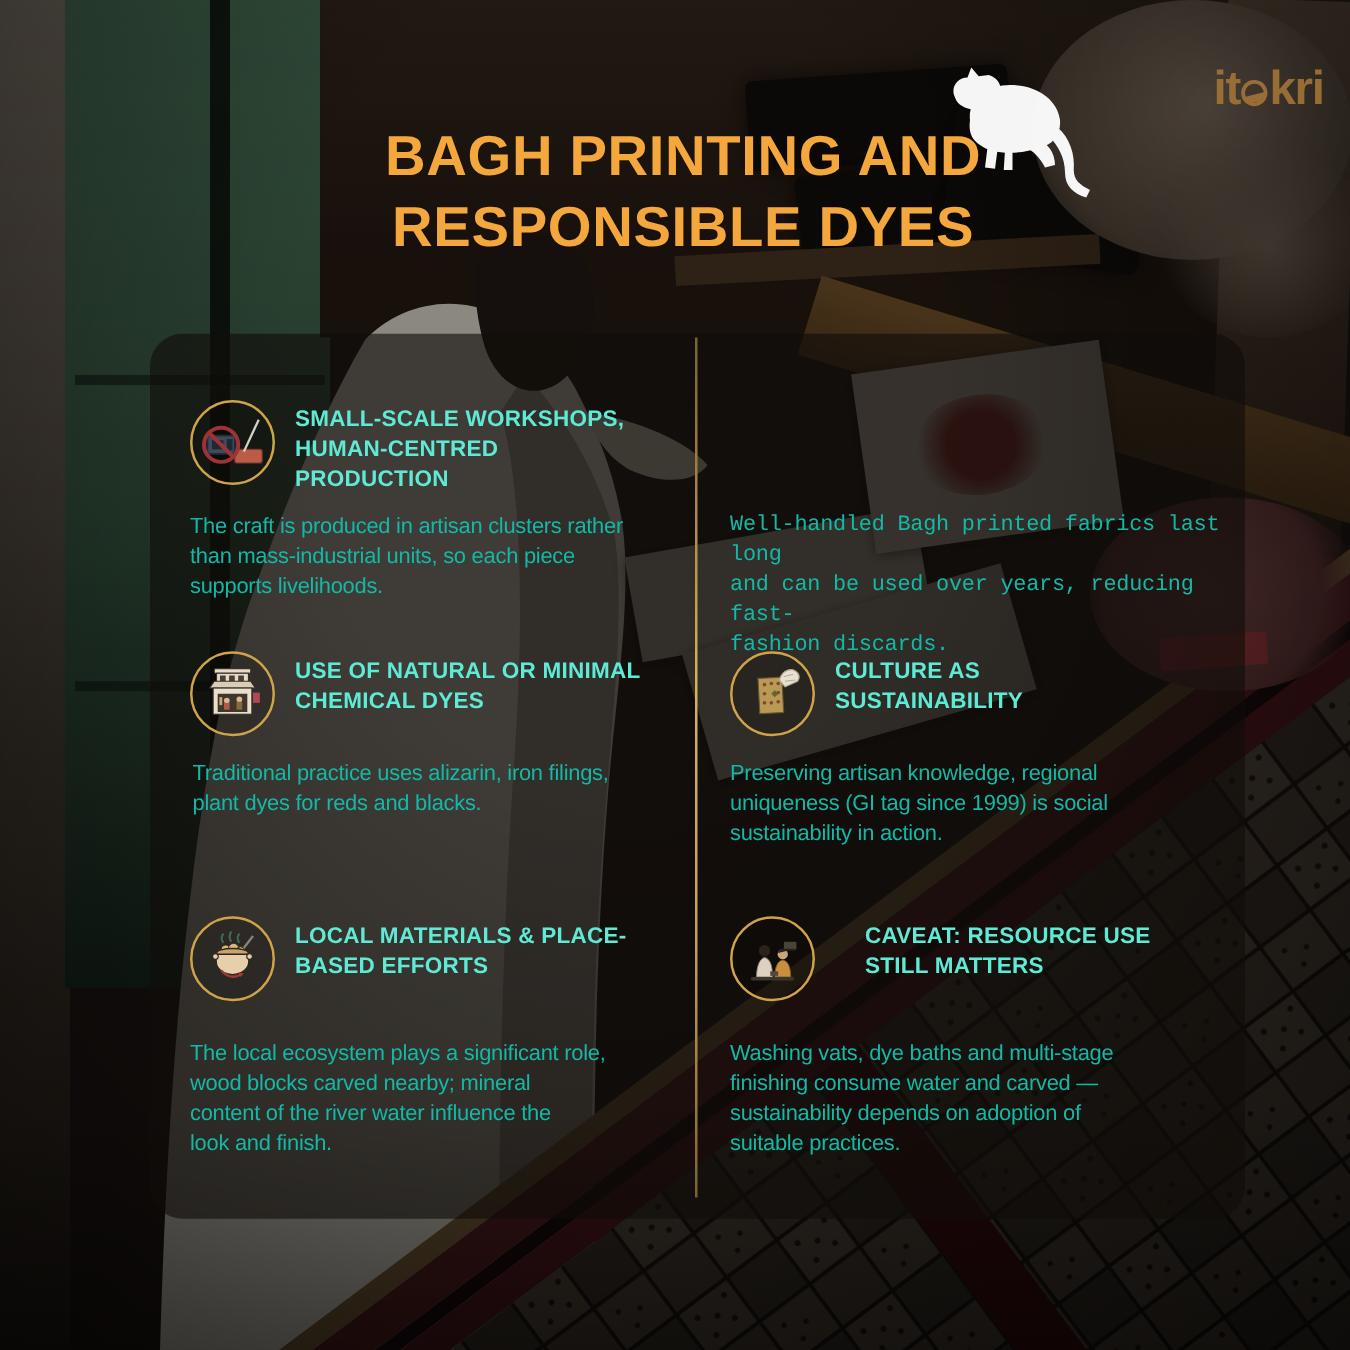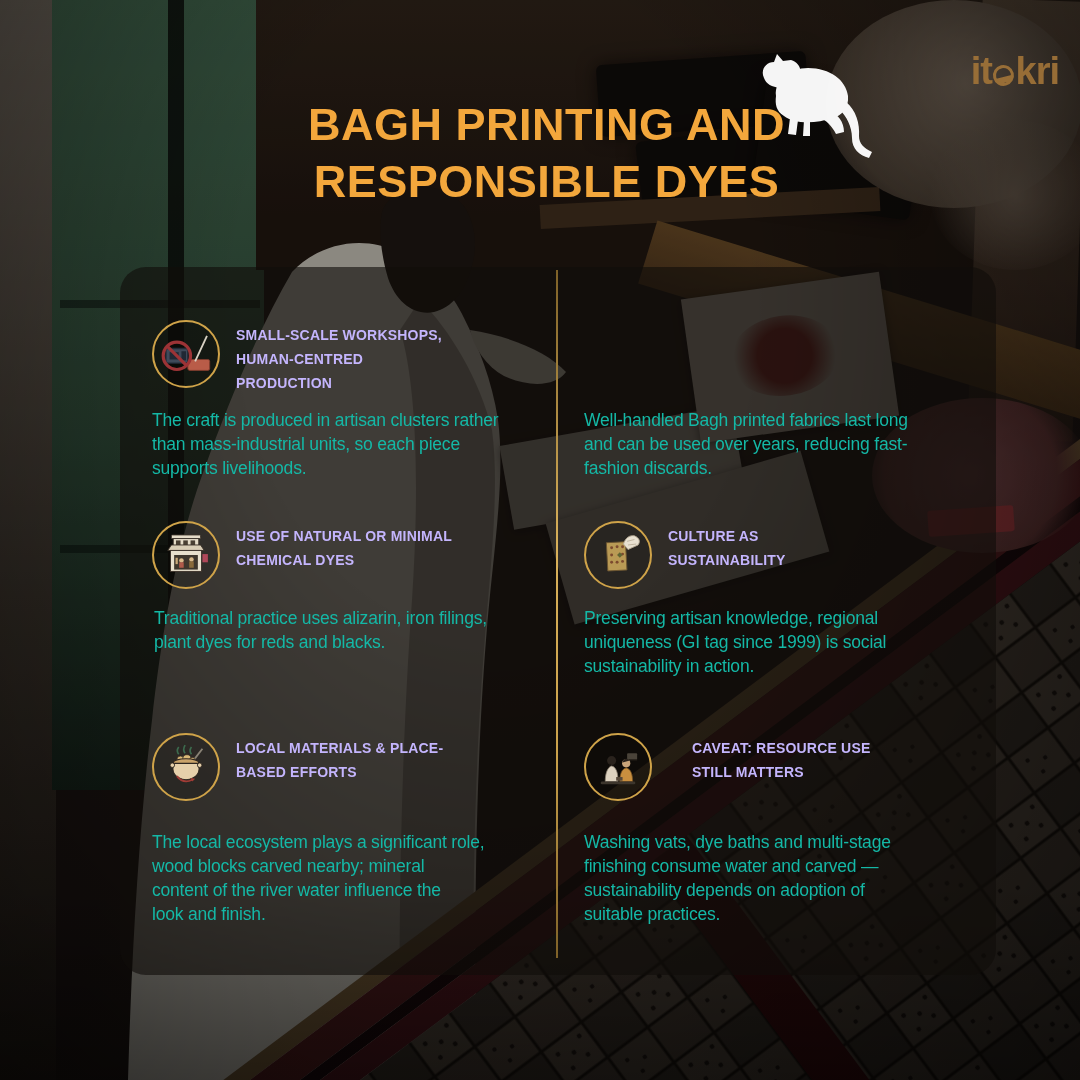--- a/index.html
+++ b/index.html
@@ -43,22 +43,22 @@
   .tiger{position:absolute;left:746px;top:50px;}
 
   .panel{position:absolute;left:120px;top:267px;width:876px;height:708px;
     background:rgba(16,13,10,.62);border-radius:26px;}
   .divider{position:absolute;left:436px;top:3px;width:2px;height:688px;
     background:linear-gradient(#7e6128,#d8b05a 40%,#caa14b 70%,#7e6128);}
 
   .item-head{position:absolute;display:flex;gap:16px;align-items:flex-start;width:396px;}
   .icon-circle{width:68px;height:68px;border-radius:50%;border:2px solid #cfa349;
     flex:none;display:flex;align-items:center;justify-content:center;background:rgba(0,0,0,.15);}
-  .item-title{margin:0;padding-top:3px;color:#c4b5fd;font-weight:700;
-    font-size:14px;line-height:24px;white-space:pre-line;letter-spacing:.2px;}
+  .item-title{margin:0;padding-top:3px;color:#5eead4;font-weight:700;
+    font-size:18px;line-height:24px;white-space:pre-line;letter-spacing:.2px;}
   .item-body{position:absolute;margin:0;width:404px;color:#14b8a6;
     font-size:17.5px;line-height:24px;white-space:pre-line;letter-spacing:-.2px;}
 </style>
 </head>
 <body>
 
 <div class="stage">
 
   <div class="bg">
     <div class="abs wall-strip"></div>
@@ -156,21 +156,21 @@
         </svg>
       </div>
       <h2 class="item-title">SMALL-SCALE WORKSHOPS,
 HUMAN-CENTRED
 PRODUCTION</h2>
     </div>
     <p class="item-body" style="left:32px;top:141px;">The craft is produced in artisan clusters rather
 than mass-industrial units, so each piece
 supports livelihoods.</p>
 
-    <p class="item-body" style="left:464px;top:141px;">Well-handled Bagh printed fabrics last long
+    <p class="item-body" style="left:464px;top:141px;font-family:Liberation Mono, monospace;">Well-handled Bagh printed fabrics last long
 and can be used over years, reducing fast-
 fashion discards.</p>
 
     <div class="item-head" style="left:32px;top:254px;">
       <div class="icon-circle">
         <svg width="62" height="62" viewBox="0 0 68 68">
           <rect x="18" y="12" width="32" height="4" rx="1" fill="#e5dbc8" stroke="#3a3028" stroke-width="1"></rect>
           <rect x="20" y="16" width="28" height="9" fill="#e5dbc8" stroke="#3a3028" stroke-width="1"></rect>
           <rect x="23" y="18" width="5" height="5" fill="#4a3f33"></rect>
             <rect x="31" y="18" width="5" height="5" fill="#4a3f33"></rect>

